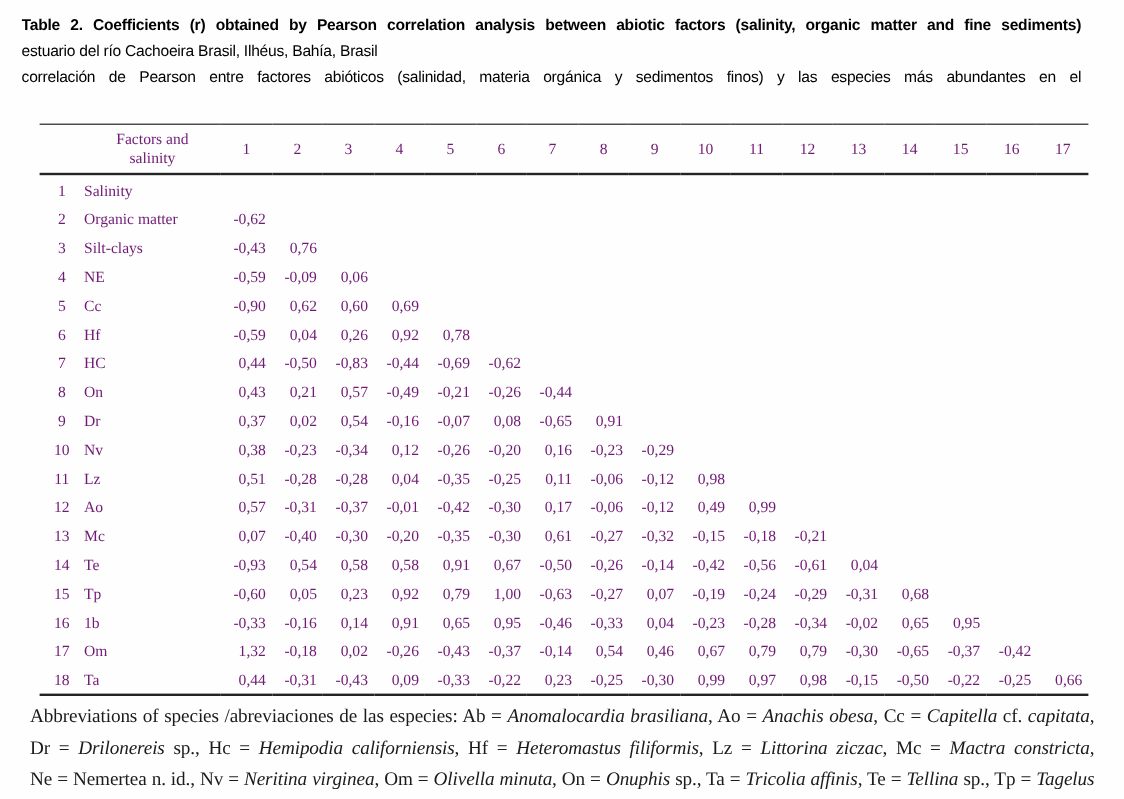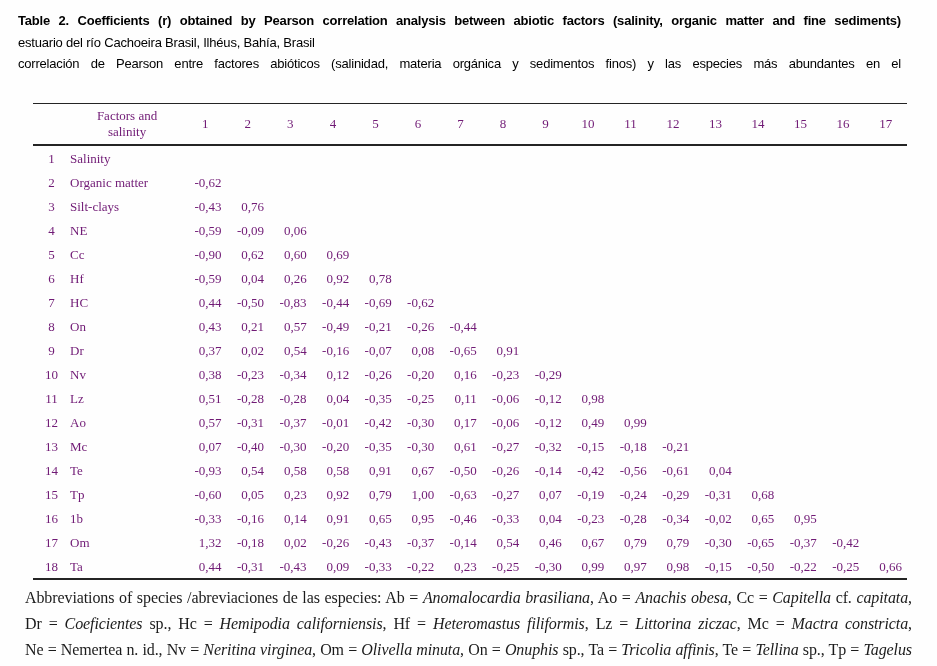--- a/index.html
+++ b/index.html
@@ -470,16 +470,16 @@
           <td class="val bold">-0,50</td>
           <td class="val">-0,22</td>
           <td class="val">-0,25</td>
           <td class="val bold">0,66</td>
         </tr>
       </tbody>
   </table>
 
   <div class="footnote" id="footnote">
       <div class="jline"><span>Abbreviations of species /abreviaciones de las especies: Ab = </span><span class="italic">Anomalocardia brasiliana</span><span>, Ao = </span><span class="italic">Anachis obesa</span><span>, Cc = </span><span class="italic">Capitella</span><span> cf. </span><span class="italic">capitata</span><span>,</span></div>
-      <div class="jline"><span>Dr = </span><span class="italic">Coeficientes</span><span> sp., Hc = </span><span class="italic">Hemipodia californiensis</span><span>, Hf = </span><span class="italic">Heteromastus filiformis</span><span>, Lz = </span><span class="italic">Littorina ziczac</span><span>, Mc = </span><span class="italic">Mactra constricta</span><span>,</span></div>
+      <div class="jline"><span>Dr = </span><span class="italic">Drilonereis</span><span> sp., Hc = </span><span class="italic">Hemipodia californiensis</span><span>, Hf = </span><span class="italic">Heteromastus filiformis</span><span>, Lz = </span><span class="italic">Littorina ziczac</span><span>, Mc = </span><span class="italic">Mactra constricta</span><span>,</span></div>
       <div class="jline"><span>Ne = Nemertea n. id., Nv = </span><span class="italic">Neritina virginea</span><span>, Om = </span><span class="italic">Olivella minuta</span><span>, On = </span><span class="italic">Onuphis</span><span> sp., Ta = </span><span class="italic">Tricolia affinis</span><span>, Te = </span><span class="italic">Tellina</span><span> sp., Tp = </span><span class="italic">Tagelus plebeius</span></div>
     </div>
 </div>
 
 </body></html>

